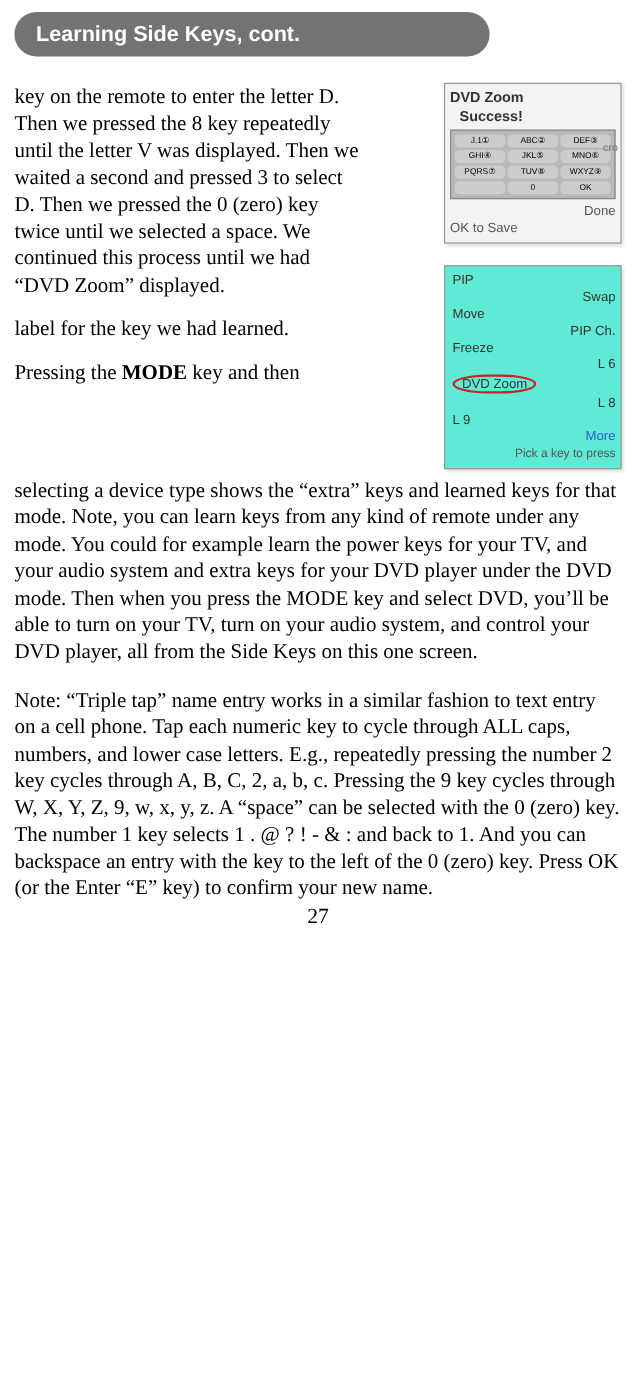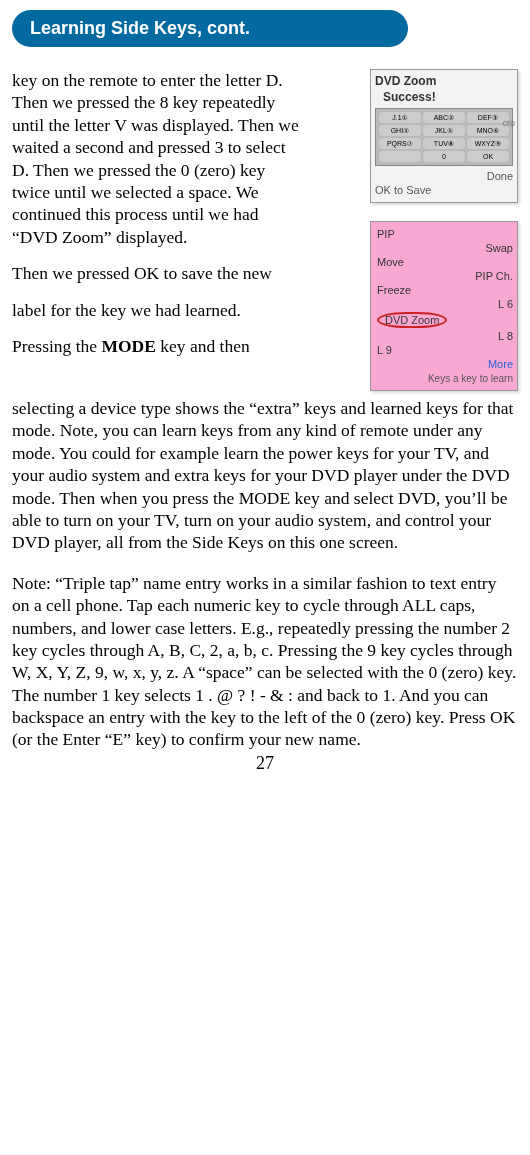--- a/index.html
+++ b/index.html
@@ -5,21 +5,21 @@
   body {
     margin: 0;
     padding: 10px 12px;
     width: 530px;
     box-sizing: border-box;
     font-family: "Times New Roman", Times, serif;
     background: #fff;
     color: #000;
   }
   .header-pill {
-    background: #0369a1;
+    background: #737373;
     color: #fff;
     font-family: Arial, Helvetica, sans-serif;
     font-weight: bold;
     font-size: 18px;
     padding: 8px 18px;
     border-radius: 22px;
     display: inline-block;
     min-width: 360px;
   }
   .body-row {
@@ -66,21 +66,21 @@
     background: #ccc;
     border-radius: 4px;
     text-align: center;
     padding: 2px 1px;
     line-height: 1;
   }
   .fig .done { text-align: right; font-size: 11px; color: #555; margin-top: 4px; }
   .fig .oksave { font-size: 11px; color: #555; margin-top: 2px; }
   .list-fig {
     border: 1px solid #999;
-    background: #f9a8d4;
+    background: #5eead4;
     font-family: Arial, Helvetica, sans-serif;
     font-size: 11px;
     color: #333;
     padding: 4px 4px 6px 6px;
     box-shadow: 2px 2px 3px rgba(0,0,0,0.15);
     filter: blur(0.3px);
   }
   .list-fig .row { display: flex; justify-content: space-between; margin: 2px 0; }
   .circ {
     display: inline-block;
@@ -107,21 +107,20 @@
 
 
 
 <div class="header-pill">
   <span>Learning Side Keys, cont.</span>
 </div>
 
 <div class="body-row">
   <div class="text-col">
     <p>key on the remote to enter the letter D. Then we pressed the 8 key repeatedly until the letter V was displayed. Then we waited a second and pressed 3 to select D. Then we pressed the 0 (zero) key twice until we selected a space. We continued this process until we had “DVD Zoom” displayed.</p>
-    <p>Then we pressed OK to save the new</p>
     <p>label for the key we had learned.</p>
     <p>
       <span>Pressing the </span><strong>MODE</strong><span> key and then</span>
     </p>
   </div>
 
   <div class="fig-col">
 
     <div class="fig" style="position:relative;">
       <div class="title">DVD Zoom</div>
@@ -179,21 +178,21 @@
         <span>L 8</span>
       </div>
       <div class="row">
         <span>L 9</span>
         <span></span>
       </div>
       <div class="row">
         <span></span>
         <span style="color:#2a5fd1;font-weight:normal;">More</span>
       </div>
-      <div style="text-align:right;font-size:10px;color:#555;margin-top:3px;">Keys a key to learn</div>
+      <div style="text-align:right;font-size:10px;color:#555;margin-top:3px;">Pick a key to press</div>
     </div>
   </div>
 </div>
 
 <div class="full-text">
   <p>selecting a device type shows the “extra” keys and learned keys for that mode. Note, you can learn keys from any kind of remote under any mode. You could for example learn the power keys for your TV, and your audio system and extra keys for your DVD player under the DVD mode. Then when you press the MODE key and select DVD, you’ll be able to turn on your TV, turn on your audio system, and control your DVD player, all from the Side Keys on this one screen.</p>
   <p style="margin-bottom:2px;">Note: “Triple tap” name entry works in a similar fashion to text entry on a cell phone. Tap each numeric key to cycle through ALL caps, numbers, and lower case letters. E.g., repeatedly pressing the number 2 key cycles through A, B, C, 2, a, b, c. Pressing the 9 key cycles through W, X, Y, Z, 9, w, x, y, z. A “space” can be selected with the 0 (zero) key. The number 1 key selects 1 . @ ? ! - &amp; : and back to 1. And you can backspace an entry with the key to the left of the 0 (zero) key. Press OK (or the Enter “E” key) to confirm your new name.</p>
 </div>
 
 <div class="page-num">27</div>

